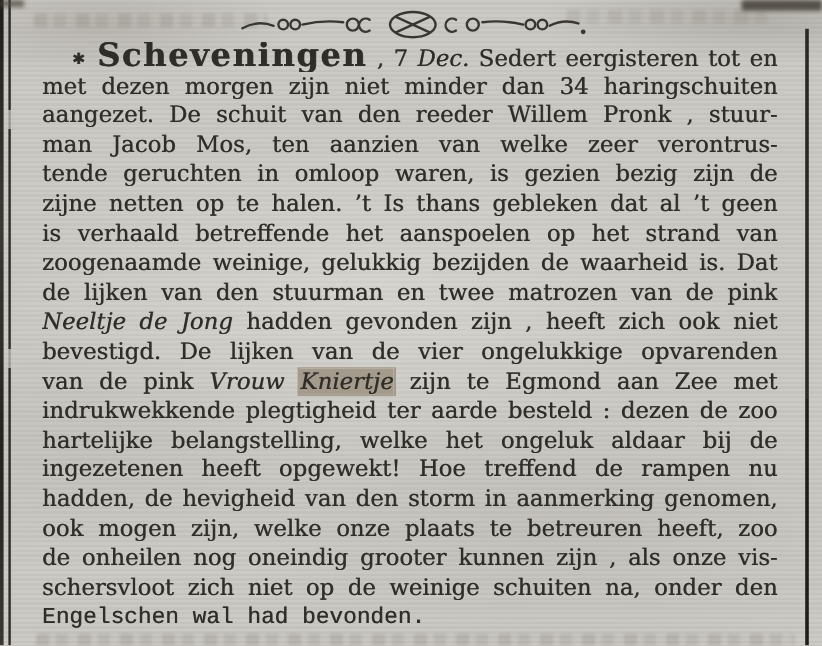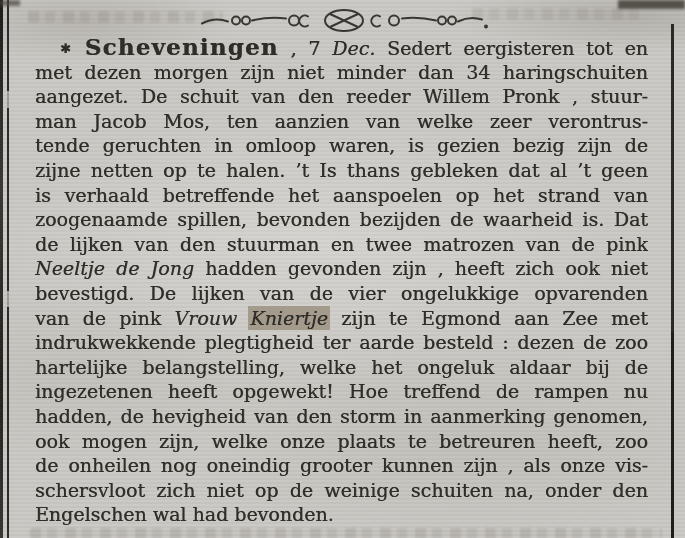--- a/index.html
+++ b/index.html
@@ -43,25 +43,25 @@
   .ornament { position:absolute; left:198px; top:7px; width:292px; height:27px; }
   .ornament svg { display:block; width:100%; height:100%; }
   
   .article {
     position:absolute; left:35px; top:35px; width:613px;
     font-size:19px; line-height:24.6px; color:#2f2d28;
     text-shadow:0.4px 0 0 rgba(47,45,40,0.75);
     text-justify:inter-word;
   }
   .line { text-align:justify; text-align-last:justify; height:24.6px; overflow:hidden; }
-  .line.no-just { text-align-last:left; }
+  .line.no-just { text-align-last:left;font-family:Liberation Mono, monospace; }
   .indent { display:inline-block; width:25px; }
   .seg-plain { }
   .seg-star { font-size:13px; vertical-align:2px; letter-spacing:2px; }
-  .seg-display-bold { font-weight:bold; font-size:23px; letter-spacing:1.2px; }
+  .seg-display-bold { font-weight:bold; font-size:27px; letter-spacing:1.2px; }
   .seg-italic { font-style:italic; }
   .seg-italic-highlight { font-style:italic; background:#a49b8d; box-shadow:0 0 0 2px #a49b8d; }
 </style>
 </head>
 <body>
 
 <div class="scan">
 
   <div class="rule rule-left-outer"></div>
   <div class="rule rule-left-inner"></div>
@@ -96,21 +96,21 @@
   </div>
 
   <div class="article">
       <div class="line"><span class="indent"></span><span class="seg-star">✱ </span><span class="seg-display-bold">Scheveningen</span><span class="seg-plain"> , 7 </span><span class="seg-italic">Dec.</span><span class="seg-plain"> Sedert eergisteren tot en</span></div>
       <div class="line"><span class="seg-plain">met dezen morgen zijn niet minder dan 34 haringschuiten</span></div>
       <div class="line"><span class="seg-plain">aangezet. De schuit van den reeder Willem Pronk , stuur-</span></div>
       <div class="line"><span class="seg-plain">man Jacob Mos, ten aanzien van welke zeer verontrus-</span></div>
       <div class="line"><span class="seg-plain">tende geruchten in omloop waren, is gezien bezig zijn de</span></div>
       <div class="line"><span class="seg-plain">zijne netten op te halen. ’t Is thans gebleken dat al ’t geen</span></div>
       <div class="line"><span class="seg-plain">is verhaald betreffende het aanspoelen op het strand van</span></div>
-      <div class="line"><span class="seg-plain">zoogenaamde spillen, bevonden bezijden de waarheid is. Dat</span></div>
+      <div class="line"><span class="seg-plain">zoogenaamde weinige, gelukkig bezijden de waarheid is. Dat</span></div>
       <div class="line"><span class="seg-plain">de lijken van den stuurman en twee matrozen van de pink</span></div>
       <div class="line"><span class="seg-italic">Neeltje de Jong</span><span class="seg-plain"> hadden gevonden zijn , heeft zich ook niet</span></div>
       <div class="line"><span class="seg-plain">bevestigd. De lijken van de vier ongelukkige opvarenden</span></div>
       <div class="line"><span class="seg-plain">van de pink </span><span class="seg-italic">Vrouw </span><span class="seg-italic-highlight">Kniertje</span><span class="seg-plain"> zijn te Egmond aan Zee met</span></div>
       <div class="line"><span class="seg-plain">indrukwekkende plegtigheid ter aarde besteld : dezen de zoo</span></div>
       <div class="line"><span class="seg-plain">hartelijke belangstelling, welke het ongeluk aldaar bij de</span></div>
       <div class="line"><span class="seg-plain">ingezetenen heeft opgewekt! Hoe treffend de rampen nu</span></div>
       <div class="line"><span class="seg-plain">hadden, de hevigheid van den storm in aanmerking genomen,</span></div>
       <div class="line"><span class="seg-plain">ook mogen zijn, welke onze plaats te betreuren heeft, zoo</span></div>
       <div class="line"><span class="seg-plain">de onheilen nog oneindig grooter kunnen zijn , als onze vis-</span></div>

